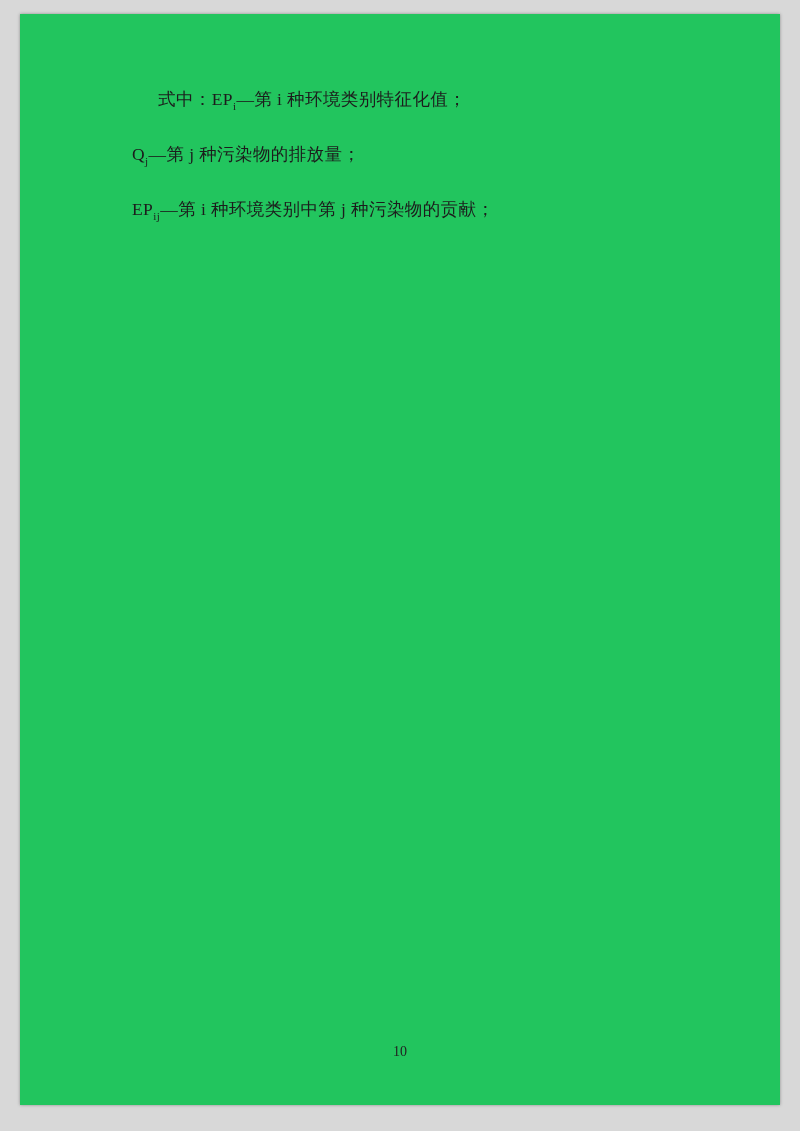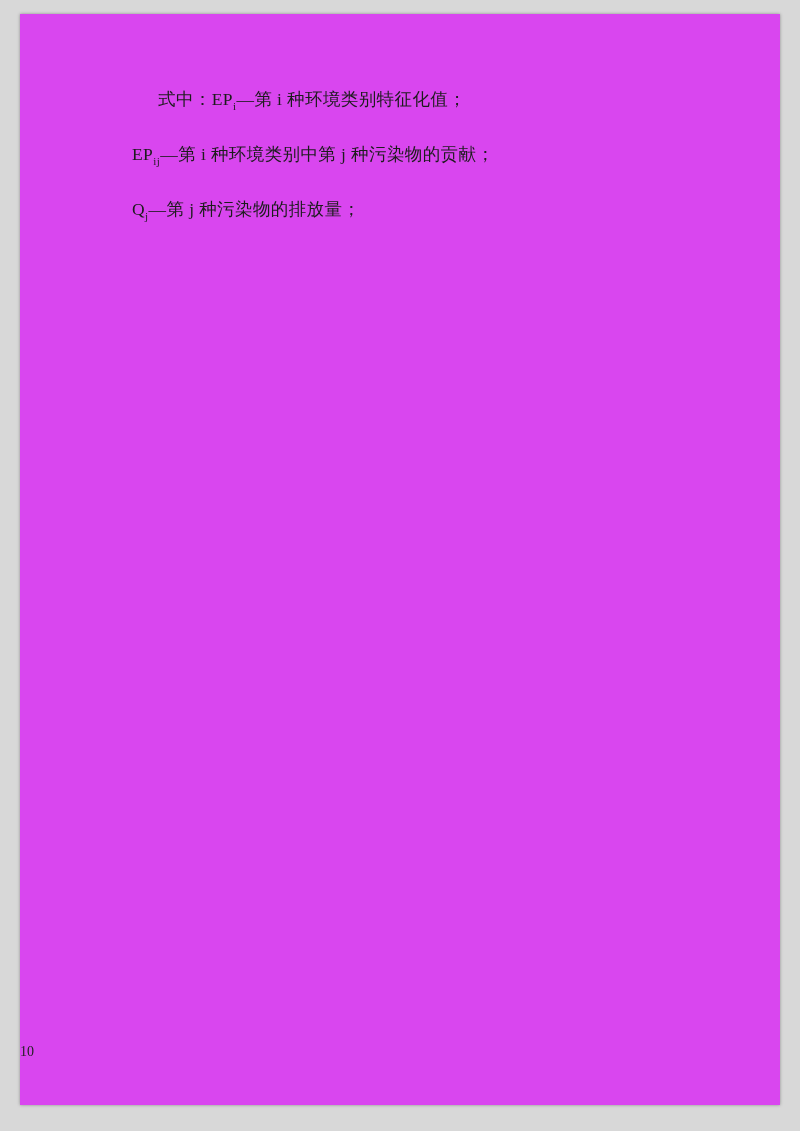--- a/index.html
+++ b/index.html
@@ -11,21 +11,21 @@
     width: 800px;
     height: 1131px;
     overflow: hidden;
     font-family: "Liberation Serif", serif;
   }
   .page {
     position: relative;
     width: 760px;
     height: 1091px;
     margin: 14px auto 0 auto;
-    background: #d946ef;
+    background: #22c55e;
     box-shadow: 0 0 3px rgba(0,0,0,0.35);
     box-sizing: border-box;
   }
   .content {
     position: absolute;
     left: 112px;
     top: 72px;
     right: 76px;
   }
   .def-line {
@@ -46,41 +46,41 @@
   .sub {
     font-size: 11px;
     vertical-align: sub;
     letter-spacing: 0.5px;
   }
   .page-number {
     position: absolute;
     left: 0;
     right: 0;
     bottom: 45px;
-    text-align: left;
+    text-align: center;
     font-family: "Liberation Serif", serif;
     font-size: 14px;
     color: #222;
   }
 </style>
 </head>
 <body>
 
 <div class="page">
   <div class="content">
 
     <div class="def-line">
       <span class="sym">式中：</span><span class="sym">EP</span><span class="sub">i</span><span class="sym">—第 i 种环境类别特征化值；</span>
     </div>
 
     <div class="def-line">
-      <span class="sym"></span><span class="sym">EP</span><span class="sub">ij</span><span class="sym">—第 i 种环境类别中第 j 种污染物的贡献；</span>
+      <span class="sym"></span><span class="sym">Q</span><span class="sub">j</span><span class="sym">—第 j 种污染物的排放量；</span>
     </div>
 
     <div class="def-line">
-      <span class="sym"></span><span class="sym">Q</span><span class="sub">j</span><span class="sym">—第 j 种污染物的排放量；</span>
+      <span class="sym"></span><span class="sym">EP</span><span class="sub">ij</span><span class="sym">—第 i 种环境类别中第 j 种污染物的贡献；</span>
     </div>
 
 
   </div>
 
   <div class="page-number">10</div>
 </div>
 
 </body></html>

